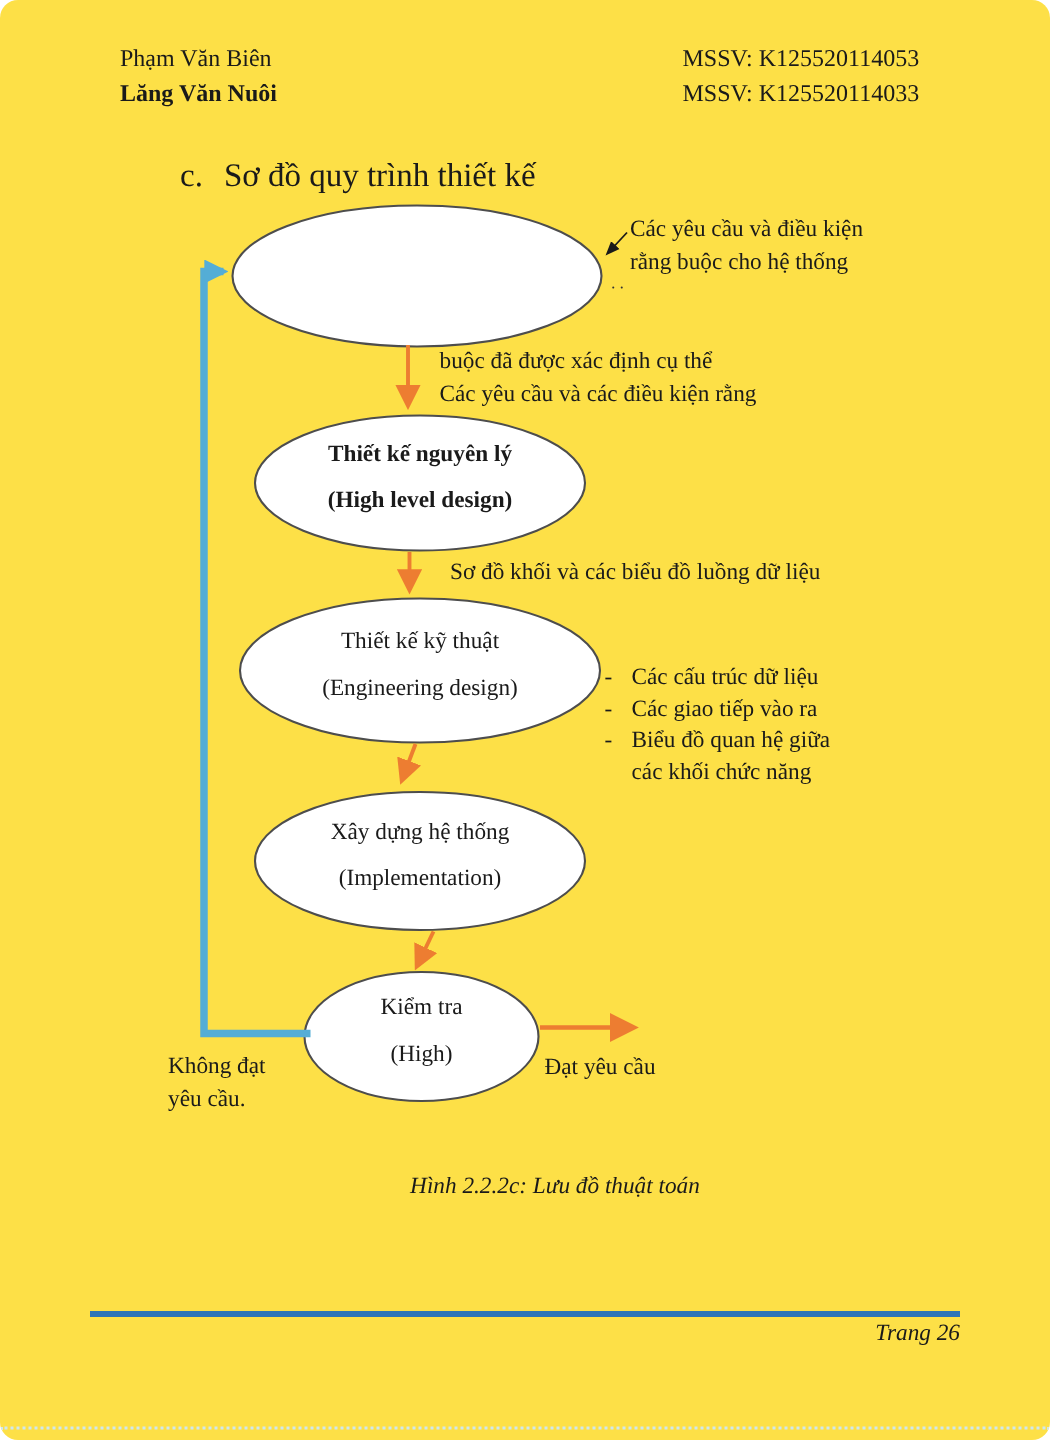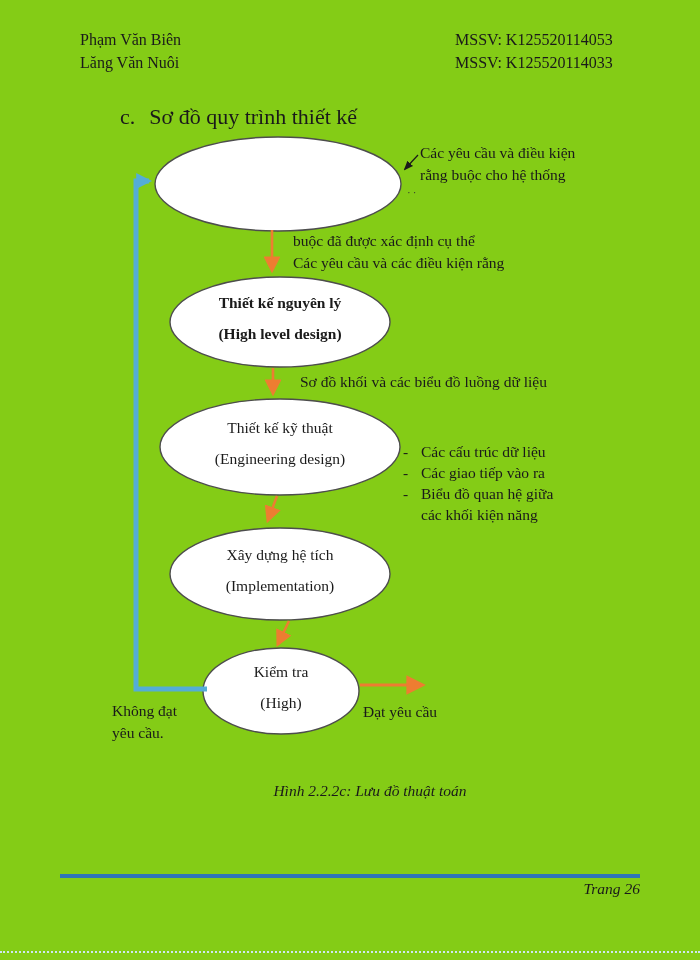--- a/index.html
+++ b/index.html
@@ -1,18 +1,18 @@
 <!DOCTYPE html>
 <html><head>
 <meta charset="utf-8">
 <style>
   html,body{margin:0;padding:0;background:#ffffff;}
   .page{
-    position:relative;width:700px;height:960px;background:#84cc16;overflow:hidden;
-    font-family:"Liberation Serif","DejaVu Serif",serif;color:#1a1a1a;
+    position:relative;width:700px;height:960px;background:#fde047;overflow:hidden;
+    font-family:"Liberation Serif","DejaVu Serif",serif;color:#1a1a1a;border-radius:12px;
   }
   .abs{position:absolute;}
   .hdr-line{font-size:16px;line-height:23px;}
   .heading{font-size:22px;}
   .heading .pre{margin-right:14px;}
   svg.diagram{position:absolute;left:0;top:0;width:700px;height:960px;}
   .node-text{position:absolute;text-align:center;font-size:15.5px;}
   .node-text .t2{margin-top:13px;}
   .ann{font-size:15.5px;line-height:22px;}
   .dots{font-size:11px;color:#333;letter-spacing:2px;}
@@ -24,21 +24,21 @@
   .footer-text{font-style:italic;font-size:15.5px;}
   .trang{text-align:right;width:580px;}
   .bottom-dots{width:700px;border-top:2px dotted #cfe7f0;}
 </style>
 </head>
 <body>
 
 <div class="page">
 
   <div class="abs hdr-line" style="left:80px;top:28px;">Phạm Văn Biên</div>
-  <div class="abs hdr-line" style="left:80px;top:51px;">Lăng Văn Nuôi</div>
+  <div class="abs hdr-line" style="left:80px;top:51px;font-weight:bold;">Lăng Văn Nuôi</div>
   <div class="abs hdr-line" style="left:455px;top:28px;">MSSV: K125520114053</div>
   <div class="abs hdr-line" style="left:455px;top:51px;">MSSV: K125520114033</div>
 
   <div class="abs heading" style="left:120px;top:104px;">
     <span class="pre">c.</span><span>Sơ đồ quy trình thiết kế</span>
   </div>
 
   <svg class="diagram" viewBox="0 0 700 960">
     <defs>
       <marker id="ah-orange" viewBox="0 0 10 10" refX="8" refY="5" markerWidth="6.5" markerHeight="6.5" orient="auto">
@@ -71,21 +71,21 @@
 
   <div class="node-text" style="left:170px;top:294px;width:220px;font-weight:bold;">
     <div>Thiết kế nguyên lý</div>
     <div class="t2">(High level design)</div>
   </div>
   <div class="node-text" style="left:160px;top:419px;width:240px;">
     <div>Thiết kế kỹ thuật</div>
     <div class="t2">(Engineering design)</div>
   </div>
   <div class="node-text" style="left:170px;top:546px;width:220px;">
-    <div>Xây dựng hệ tích</div>
+    <div>Xây dựng hệ thống</div>
     <div class="t2">(Implementation)</div>
   </div>
   <div class="node-text" style="left:203px;top:663px;width:156px;">
     <div>Kiểm tra</div>
     <div class="t2">(High)</div>
   </div>
 
   <div class="abs ann" style="left:420px;top:142px;">
     <div>Các yêu cầu và điều kiện</div>
     <div>rằng buộc cho hệ thống</div>
@@ -107,21 +107,21 @@
     <div class="bullet-row">
       <span class="mk">-</span>
       <span>Các giao tiếp vào ra</span>
     </div>
     <div class="bullet-row">
       <span class="mk">-</span>
       <span>Biểu đồ quan hệ giữa</span>
     </div>
     <div class="bullet-row">
       <span class="mk"></span>
-      <span>các khối kiện năng</span>
+      <span>các khối chức năng</span>
     </div>
   </div>
 
   <div class="abs ann" style="left:112px;top:700px;">
     <div>Không đạt</div>
     <div>yêu cầu.</div>
   </div>
 
   <div class="abs ann" style="left:363px;top:701px;">Đạt yêu cầu</div>
 

